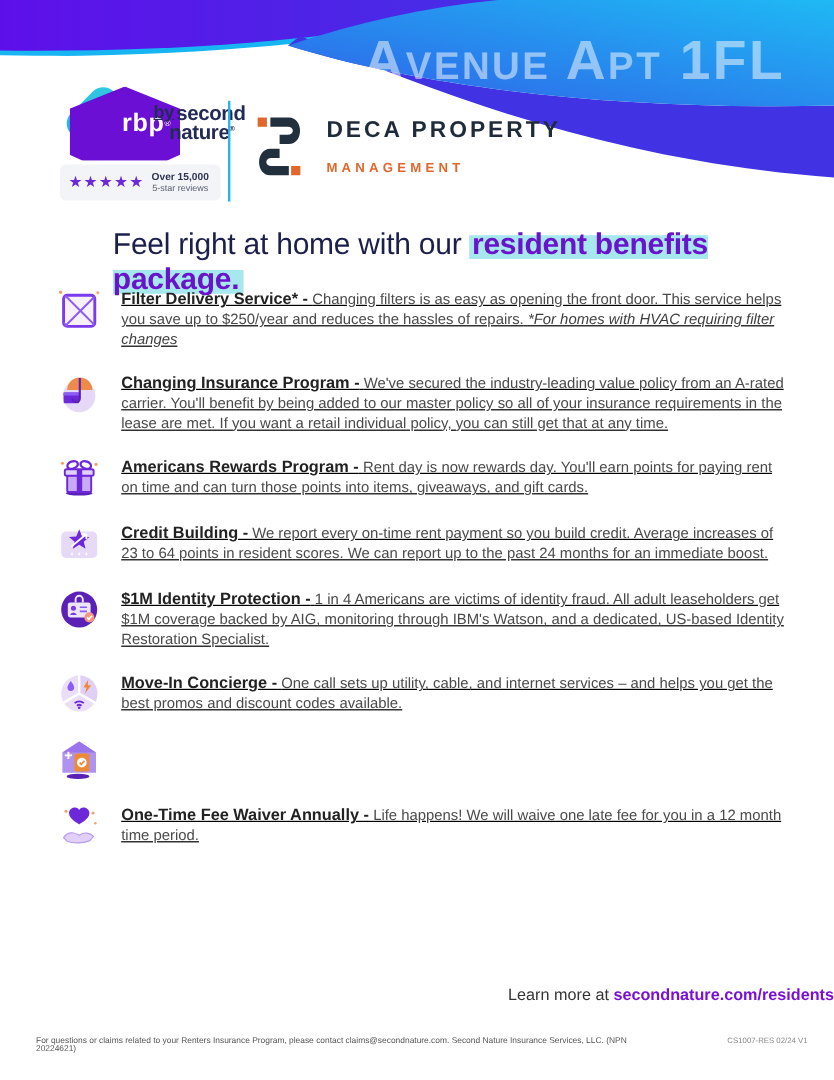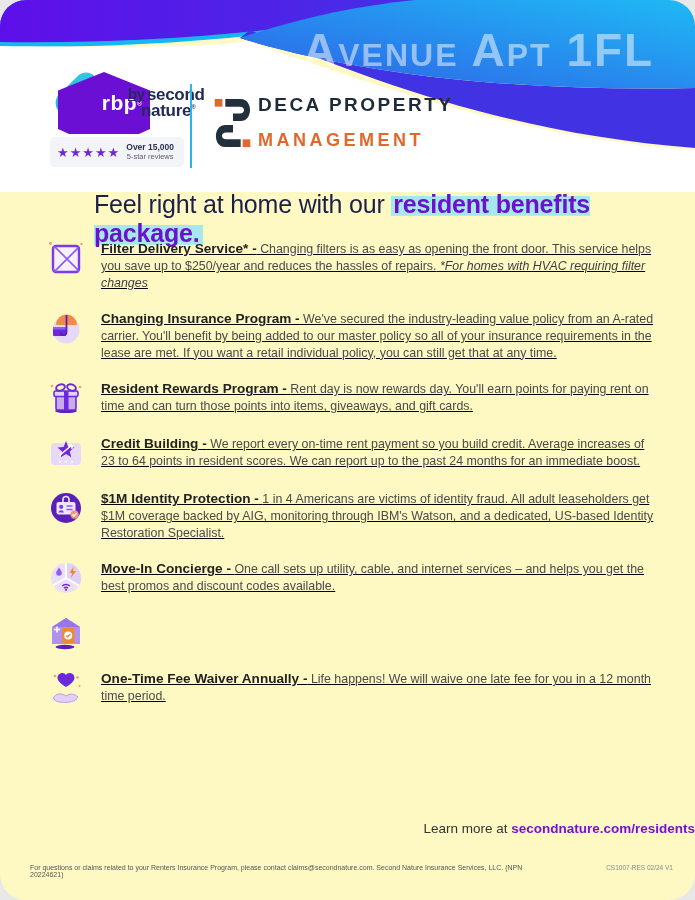--- a/index.html
+++ b/index.html
@@ -1,18 +1,18 @@
 <!DOCTYPE html>
 <html><head>
 <meta charset="utf-8">
 <style>
   html,body{margin:0;padding:0;background:#e8e8e8;}
   .page{
-    position:relative;width:695px;height:900px;background:#fef9c3;overflow:hidden;
-    font-family:"Liberation Sans","DejaVu Sans",sans-serif;margin:0 auto;border-radius:26px;
+    position:relative;width:695px;height:900px;background:#ffffff;overflow:hidden;
+    font-family:"Liberation Sans","DejaVu Sans",sans-serif;margin:0 auto;
   }
   
   .header{position:absolute;top:0;left:0;width:695px;height:192px;}
   .header svg{display:block;}
   .banner-text{font-variant:small-caps;font-weight:600;letter-spacing:2px;}
   .rbp-badge{position:absolute;left:50px;top:70px;width:74px;height:70px;}
   .rbp-teal{position:absolute;left:11px;top:8px;width:50px;height:50px;border-radius:12px;
     background:linear-gradient(135deg,#33cbe4,#1aa3d8);transform:rotate(45deg);}
   .rbp-house{position:absolute;left:8px;top:2px;width:56px;height:62px;
     background:#6c0fd4;clip-path:polygon(50% 0,100% 30%,100% 92%,88% 100%,12% 100%,0 92%,0 30%);
@@ -24,23 +24,23 @@
   .by-sn .l1{font-weight:bold;font-size:17px;letter-spacing:-.3px;}
   .by-sn .l2{font-weight:bold;font-size:17px;letter-spacing:-.3px;margin-left:13px;margin-top:-1px;}
   .by-sn sup{font-size:6px;}
   .reviews-pill{position:absolute;left:50px;top:137px;width:134px;height:30px;background:#f3f4f8;
     border-radius:5px;display:flex;align-items:center;gap:6px;padding:0 7px;box-sizing:border-box;}
   .stars{color:#6d28d9;font-size:13px;letter-spacing:1px;white-space:nowrap;}
   .reviews-txt{line-height:1.15;text-align:center;}
   .reviews-txt .r1{font-size:8.5px;font-weight:bold;color:#2d3350;}
   .reviews-txt .r2{font-size:7.5px;color:#5a6070;}
   .header-divider{position:absolute;left:190px;top:84px;width:2px;height:84px;background:#2ab5ea;}
-  .deca{position:absolute;left:208px;top:94px;display:flex;align-items:center;gap:0;}
+  .deca{position:absolute;left:208px;top:94px;display:flex;align-items:center;gap:14px;}
   .deca-text .dname{font-size:19px;font-weight:bold;color:#1f2b38;letter-spacing:2.5px;}
-  .deca-text .dsub{font-size:18px;font-weight:bold;color:#e0682c;letter-spacing:3.5px;margin-top:14px;}
+  .deca-text .dsub{font-size:11px;font-weight:bold;color:#e0682c;letter-spacing:3.5px;margin-top:14px;}
   
   .headline{position:absolute;left:48px;top:190px;width:610px;font-size:25px;color:#1b1f4a;
     letter-spacing:-.2px;margin-left:46px;}
   .headline .hl{font-weight:bold;color:#6a13cb;
     background:linear-gradient(#a7e8ee,#a7e8ee) no-repeat 0 60%/100% 62%;
     padding:1px 4px 3px 2px;}
   
   .benefits{position:absolute;left:48px;top:240px;width:606px;display:flex;flex-direction:column;gap:19px;text-decoration:underline;}
   .benefit{display:flex;gap:17px;align-items:flex-start;}
   .bicon{flex:0 0 36px;width:36px;height:36px;}
@@ -170,21 +170,21 @@
         <ellipse cx="18" cy="31" rx="11" ry="2" fill="#5b21b6"></ellipse>
         <rect x="8" y="16" width="20" height="14" rx="1.5" fill="#c8abf4" stroke="#6d28d9" stroke-width="1.6"></rect>
         <rect x="6" y="11" width="24" height="5.5" rx="1.5" fill="#e2d2fa" stroke="#6d28d9" stroke-width="1.6"></rect>
         <rect x="16" y="11" width="4.5" height="19" fill="#6d28d9"></rect>
         <ellipse cx="12.5" cy="7.5" rx="4.5" ry="3" fill="none" stroke="#6d28d9" stroke-width="2" transform="rotate(-20 12.5 7.5)"></ellipse>
         <ellipse cx="23.5" cy="7.5" rx="4.5" ry="3" fill="none" stroke="#6d28d9" stroke-width="2" transform="rotate(20 23.5 7.5)"></ellipse>
         <circle cx="4" cy="6" r="1.3" fill="#f0a06b"></circle>
           <circle cx="32" cy="7" r="1.3" fill="#f0a06b"></circle>
       </svg>
       <div class="btext">
-        <b>Resident Rewards Program -</b>
+        <b>Americans Rewards Program -</b>
         <span>Rent day is now rewards day. You'll earn points for paying rent on time and can turn those points into items, giveaways, and gift cards.</span>
       </div>
     </div>
 
     <div class="benefit">
       <svg class="bicon" viewBox="0 0 36 36">
         <rect x="3" y="8" width="30" height="22" rx="4" fill="#e7daf8"></rect>
         <polygon points="18,6 20.4,12.1 26.5,12.6 21.8,16.5 23.3,22.3 18,19 12.7,22.3 14.2,16.5 9.5,12.6 15.6,12.1" fill="#6d28d9"></polygon>
         <path d="M11.5,20.5 L24,10 M24,10 h-4.2 M24,10 v4.2" stroke="#fff" stroke-width="1.5" fill="none"></path>
         <polygon points="12,25.2 13,26.7 12,28.2 11,26.7" fill="#fff"></polygon>

